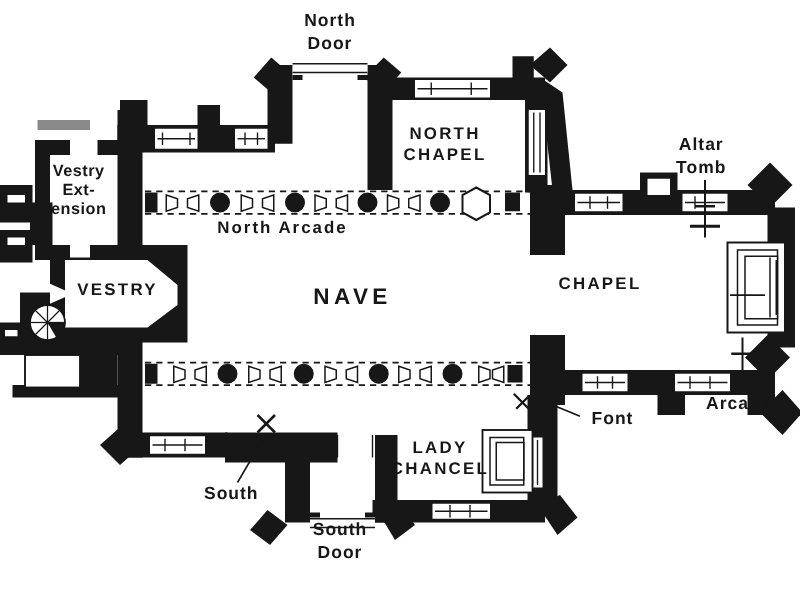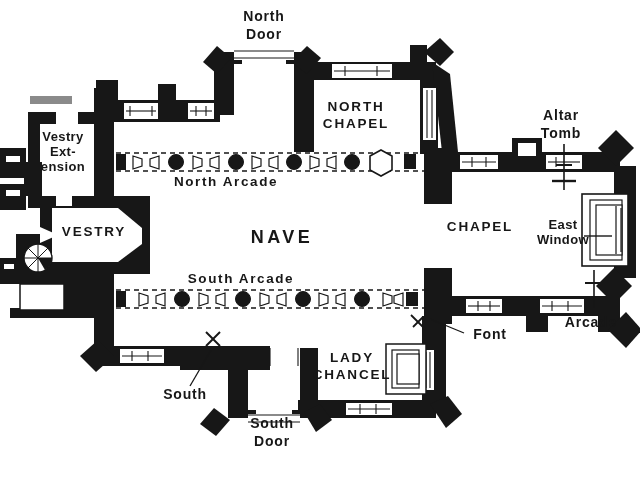--- a/index.html
+++ b/index.html
@@ -257,24 +257,21 @@
   <div class="lbl caps" style="left:356px;top:99px">NORTH
 CHAPEL</div>
   <div class="lbl s14" style="left:561px;top:107px">Altar
 Tomb</div>
   <div class="lbl s13" style="left:63px;top:130px">Vestry
 Ext-
 ension</div>
   <div class="lbl caps" style="left:94px;top:224px">VESTRY</div>
   <div class="lbl caps nave" style="left:282px;top:226px">NAVE</div>
   <div class="lbl arc" style="left:226px;top:174px">North Arcade</div>
-  <div class="lbl arc" style="left:241px;top:271px">South Arcade</div>
   <div class="lbl caps" style="left:480px;top:219px">CHAPEL</div>
-  <div class="lbl s13" style="left:563px;top:218px">East
-Window</div>
   <div class="lbl s14" style="left:591px;top:314px">Arcade</div>
   <div class="lbl s14" style="left:490px;top:326px">Font</div>
   <div class="lbl caps" style="left:352px;top:350px">LADY
 CHANCEL</div>
   <div class="lbl s14" style="left:185px;top:386px">South</div>
   <div class="lbl s14" style="left:272px;top:415px">South
 Door</div>
 
 </div>
 

